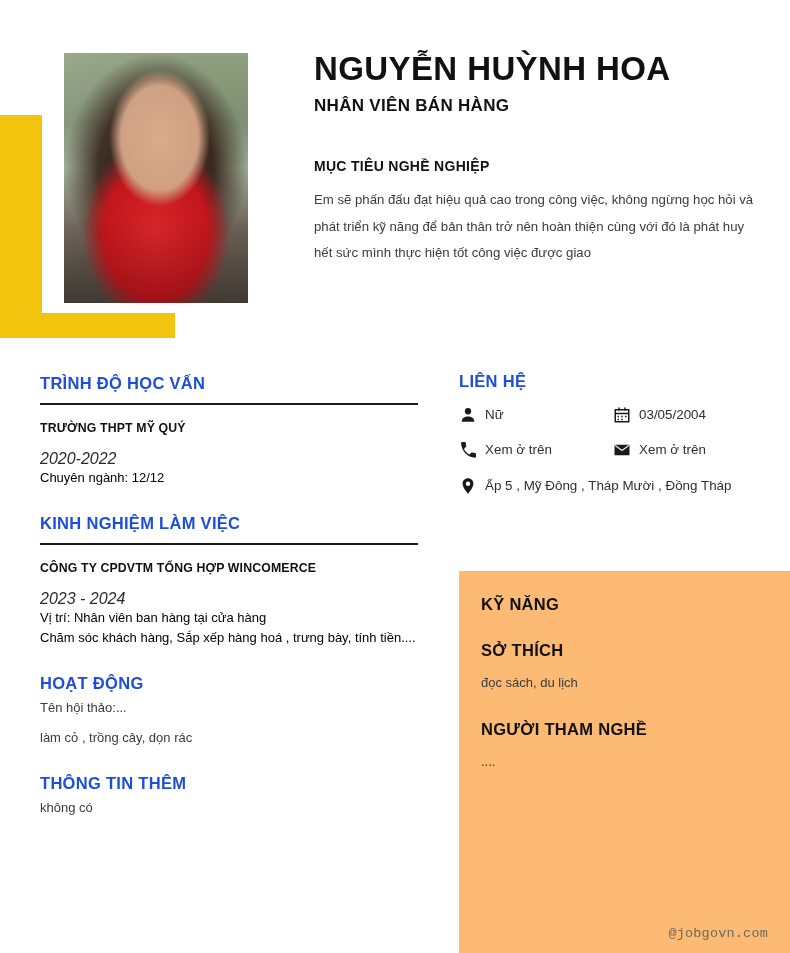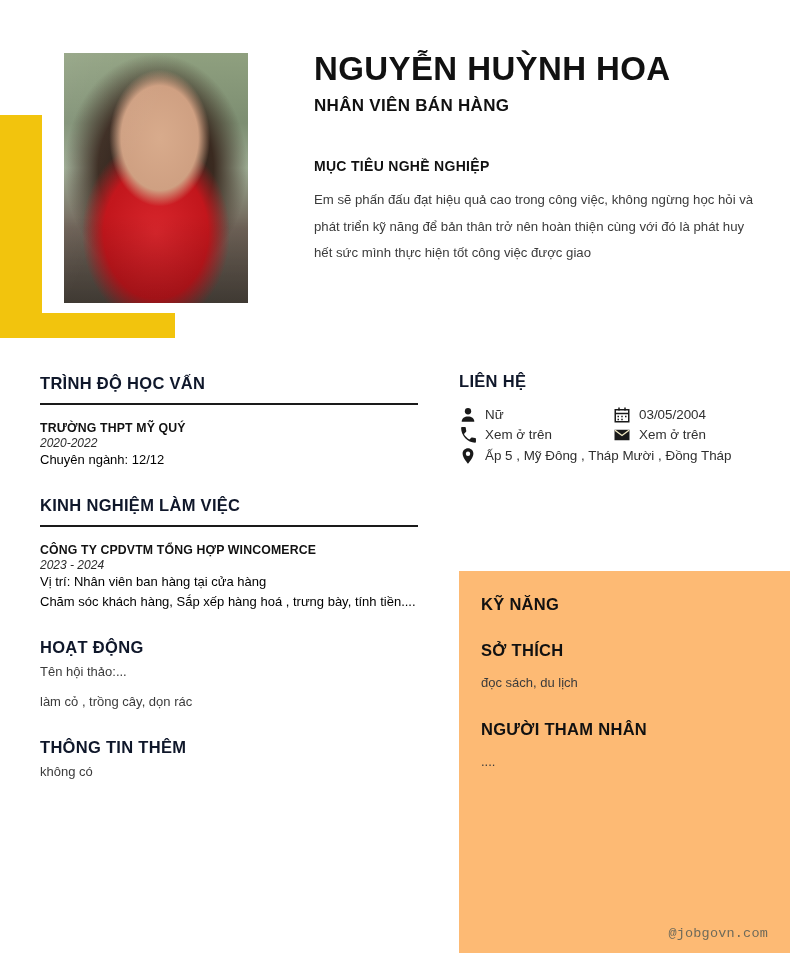--- a/index.html
+++ b/index.html
@@ -114,37 +114,37 @@
     position: absolute;
     left: 459px;
     top: 372px;
     width: 331px;
   }
 
   .sec-head {
     font-size: 16.5px;
     font-weight: bold;
     letter-spacing: 0.3px;
-    color: #0f172a;
+    color: #1d4ed8;
   }
   .sec-head.with-rule {
     padding-bottom: 10px;
     border-bottom: 2px solid #1a1a1a;
   }
 
   .entry { margin-top: 16px; }
   .entry-title {
     font-size: 12.3px;
     font-weight: bold;
     letter-spacing: 0.15px;
     color: #111111;
   }
   .entry-date {
-    margin-top: 1px;
-    font-size: 12px;
+    margin-top: 15px;
+    font-size: 16px;
     font-style: italic;
     color: #2b2b2b;
   }
   .entry-line {
     margin-top: 0;
     font-size: 13px;
     color: #000000;
     line-height: 1.55;
   }
   .entry-line.justify { text-align: justify; }
@@ -156,20 +156,21 @@
     color: #3b3b3b;
     line-height: 1.55;
   }
   .plain-first { margin-top: 5px; }
 
   
   .contact-head { margin-bottom: 14px; }
   .contact-grid {
     display: grid;
     grid-template-columns: 26px 128px 26px 1fr;
+    row-gap: 15px;
     align-items: start;
   }
   .contact-grid .wide { grid-column: 2 / 5; }
   .ci {
     width: 18px;
     height: 18px;
     display: block;
     fill: #1a1a1a;
     margin-top: 1px;
   }
@@ -308,19 +309,19 @@
 
     </div>
   </div>
 
   <div class="panel">
     <div class="panel-head">KỸ NĂNG</div>
 
     <div class="panel-head spaced">SỞ THÍCH</div>
     <div class="panel-body">đọc sách, du lịch</div>
 
-    <div class="panel-head spaced">NGƯỜI THAM NHÂN</div>
+    <div class="panel-head spaced">NGƯỜI THAM NGHỀ</div>
     <div class="panel-body">....</div>
 
     <div class="watermark">@jobgovn.com</div>
   </div>
 
 </div>
 
 </body></html>

